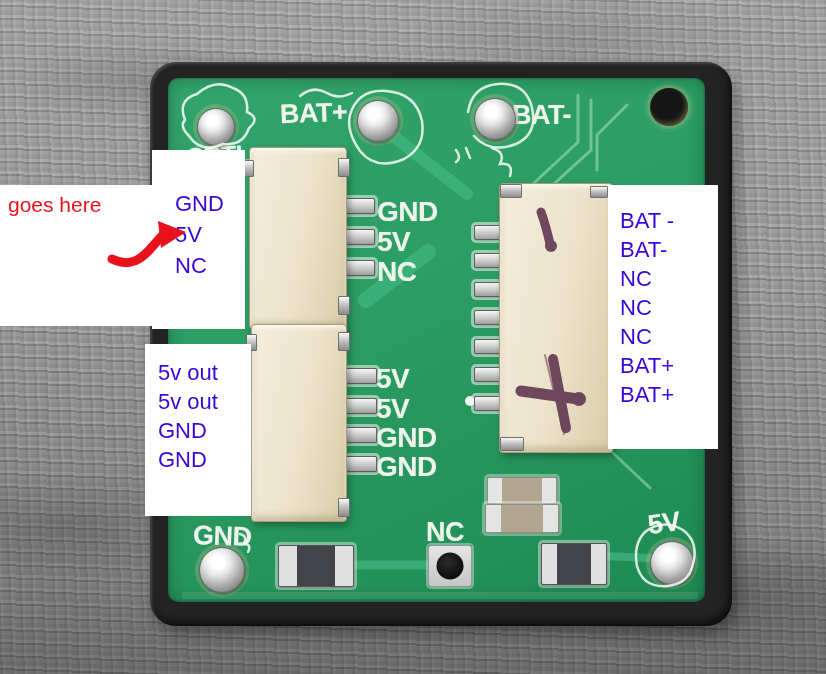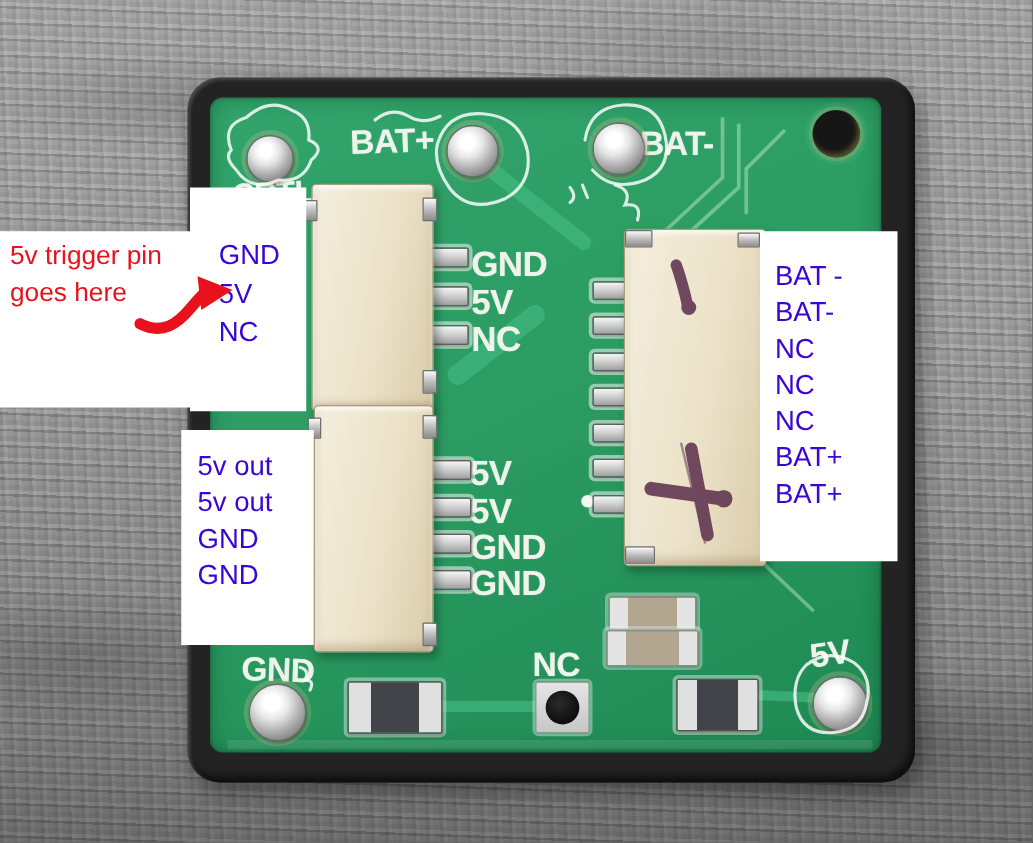--- a/index.html
+++ b/index.html
@@ -178,21 +178,20 @@
       <path d="M240,534 q8,2 4,10 q8,0 4,8"></path>
     </g>
   </svg>
 
   <div class="notebox" style="left:0;top:185px;width:160px;height:141px;"></div>
   <div class="notebox" style="left:152px;top:150px;width:93px;height:179px;"></div>
   <div class="notebox" style="left:145px;top:344px;width:106px;height:172px;"></div>
   <div class="notebox" style="left:608px;top:185px;width:110px;height:264px;"></div>
 
   <div class="redtext" style="left:8px;top:190px;">
-    <div>5v trigger pin</div>
     <div>goes here</div>
   </div>
 
   <div class="bluelist" style="left:175px;top:188px;">
     <div style="height:31px;line-height:31px;">GND</div>
     <div style="height:31px;line-height:31px;">5V</div>
     <div style="height:31px;line-height:31px;">NC</div>
   </div>
 
   <div class="bluelist" style="left:158px;top:358px;">

